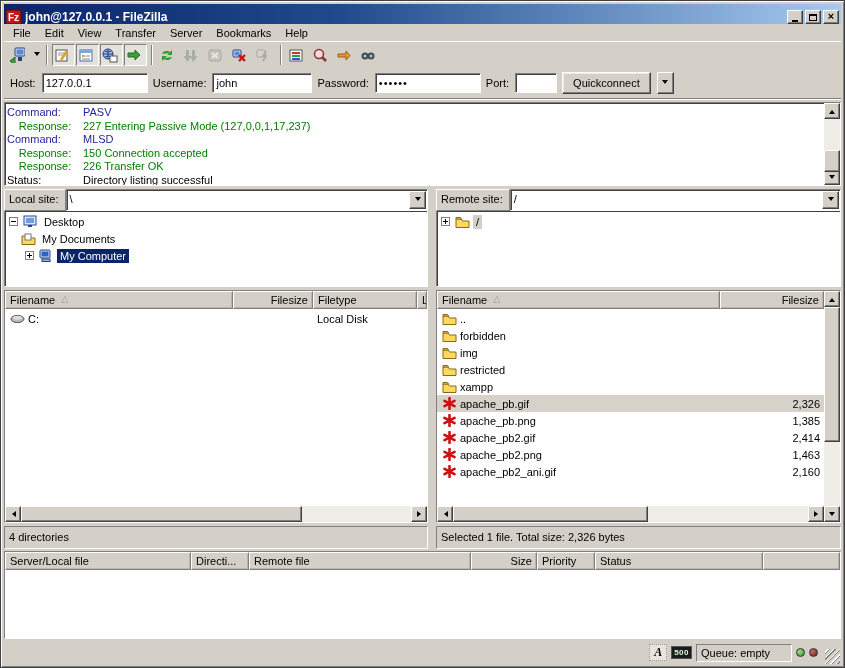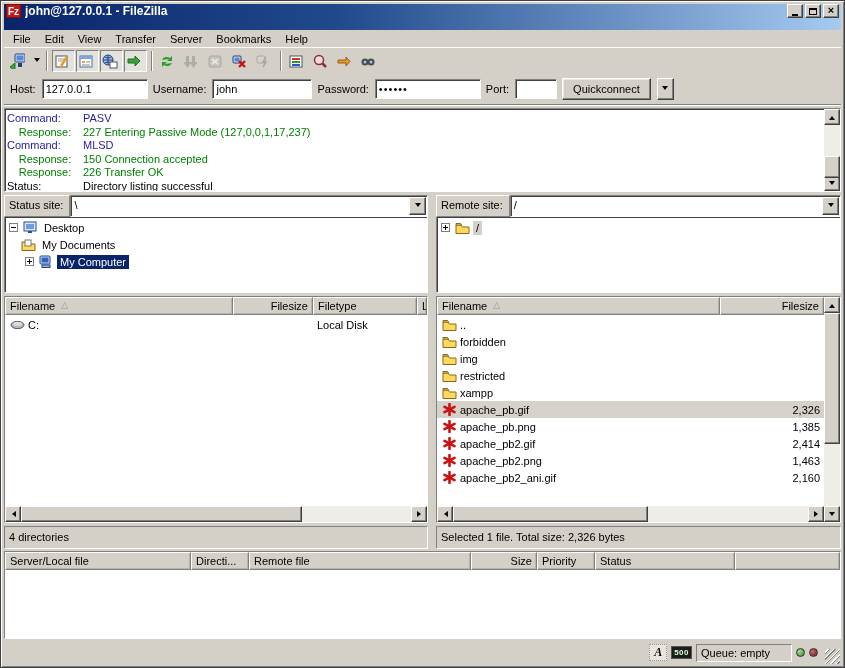--- a/index.html
+++ b/index.html
@@ -4,22 +4,22 @@
 <style>
   * { box-sizing: border-box; margin: 0; padding: 0; }
   html,body { width:845px; height:668px; }
   body { font-family:"Liberation Sans","DejaVu Sans",sans-serif; font-size:11px; color:#000; background:#d4d0c8; }
 
   .window { width:845px; height:668px; background:#d4d0c8; border:1px solid #404040;
             box-shadow: inset 1px 1px 0 #fff, inset -1px -1px 0 #808080;
             padding:3px; display:flex; flex-direction:column; }
 
   
-  .titlebar { height:26px; background:linear-gradient(90deg,#0a246a 0%,#204a8c 40%,#a6caf0 100%);
-              display:flex; align-items:flex-start; padding:0 2px; flex:0 0 auto; }
+  .titlebar { height:20px; background:linear-gradient(90deg,#0a246a 0%,#204a8c 40%,#a6caf0 100%);
+              display:flex; align-items:flex-end; padding:0 2px; flex:0 0 auto; }
   .fz-icon { width:15px; height:14px; background:#c11818; color:#fff; font-weight:bold; font-size:10px;
              display:flex; align-items:center; justify-content:center; margin-right:4px; border:1px solid #7d0f0f; }
   .title-text { color:#fff; font-weight:bold; font-size:12px; flex:1; white-space:nowrap; overflow:hidden; }
   .win-btns { display:flex; gap:2px; }
   .win-btn { width:16px; height:14px; background:#d4d0c8; border:1px solid; border-color:#fff #404040 #404040 #fff;
              box-shadow:inset -1px -1px 0 #808080; display:flex; align-items:center; justify-content:center;
              font-size:9px; font-weight:bold; line-height:1; }
   .glyph-min { width:6px; height:2px; background:#000; margin-top:7px; }
   .glyph-max { width:8px; height:7px; border:1px solid #000; border-top:2px solid #000; }
   .glyph-close { font-size:11px; font-weight:bold; margin-top:-1px; }
@@ -116,21 +116,21 @@
 
   .list-status { margin-top:3px; height:23px; background:#d4d0c8; border:1px solid; border-color:#808080 #fff #fff #808080; padding:4px 4px 0; flex:0 0 auto; white-space:nowrap; overflow:hidden; }
 
   
   .ic { display:inline-flex; width:16px; height:14px; align-items:center; justify-content:center; margin-right:3px; flex:0 0 auto; }
 
   
   .queue-row { margin-top:2px; flex:0 0 auto; display:flex; flex-direction:column; }
   .queue-main { height:88px; background:#fff; border:1px solid; border-color:#808080 #fff #fff #808080; box-shadow:inset 1px 1px 0 #404040; display:flex; flex-direction:column; }
   .queue-hdr { height:18px; display:flex; background:#d4d0c8; flex:0 0 auto; }
-  .q0{width:186px;text-align:right;} .q1{width:58px;} .q2{width:222px;} .q3{width:66px;} .q4{width:58px;} .q5{width:140px;} .q6{flex:1;}
+  .q0{width:186px;text-align:right;} .q1{width:58px;} .q2{width:222px;} .q3{width:66px;} .q4{width:58px;} .q5{width:168px;} .q6{flex:1;}
   .queue-body { flex:1; background:#fff; }
 
   
   .tabs { height:22px; display:flex; align-items:flex-end; padding-left:3px; gap:1px; flex:0 0 auto; border-bottom:1px solid #fff; }
   .tab { height:19px; padding:3px 10px 0; background:#d4d0c8; border:1px solid; border-color:#fff #808080 transparent #fff; border-radius:3px 3px 0 0; }
   .tab.active { background:#eeeae2; font-weight:bold; height:21px; border-bottom:1px solid #eeeae2; }
 
   
   .statusbar { height:25px; flex:0 0 auto; display:flex; align-items:center; justify-content:flex-end; gap:4px; padding:2px 1px 0 2px; }
   .st-icon { width:18px; height:17px; display:flex; align-items:center; justify-content:center; border:1px dotted #9a968e; font-style:italic; font-family:"Liberation Serif",serif; font-weight:bold; font-size:12px; background:#e8e5de; }
@@ -357,21 +357,21 @@
         </div>
       <div class="sb-btn">
           <span class="tri-down"></span>
         </div>
     </div>
   </div>
 
   <div class="split trees-row">
     <div class="pane-left" style="display:flex;flex-direction:column">
       <div class="site-header">
-        <div class="site-label">Status site:</div>
+        <div class="site-label">Local site:</div>
         <div class="site-combo">
           <div class="site-combo-value">\</div>
           <div class="combo-drop">
               <span class="arr-down" style="margin-top:0"></span>
             </div>
         </div>
       </div>
       <div class="tree-body sunken" id="local-tree" style="border-top:0">
           <div class="tree-row" style="padding-left: 2px;">
             <span class="expander minus"></span>

